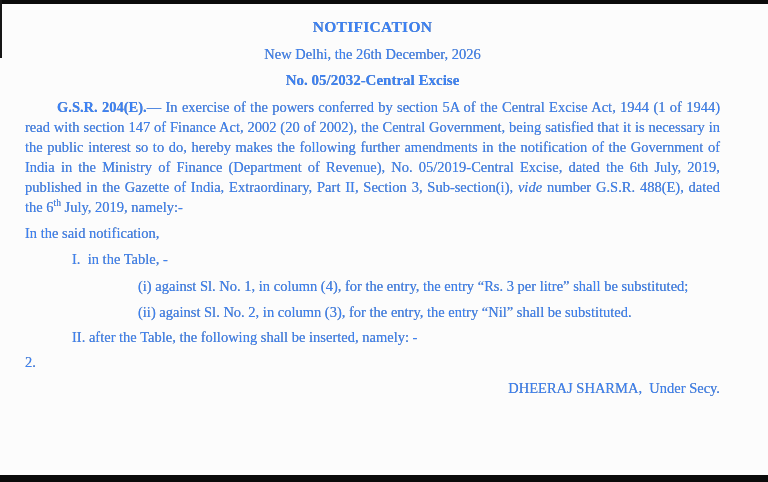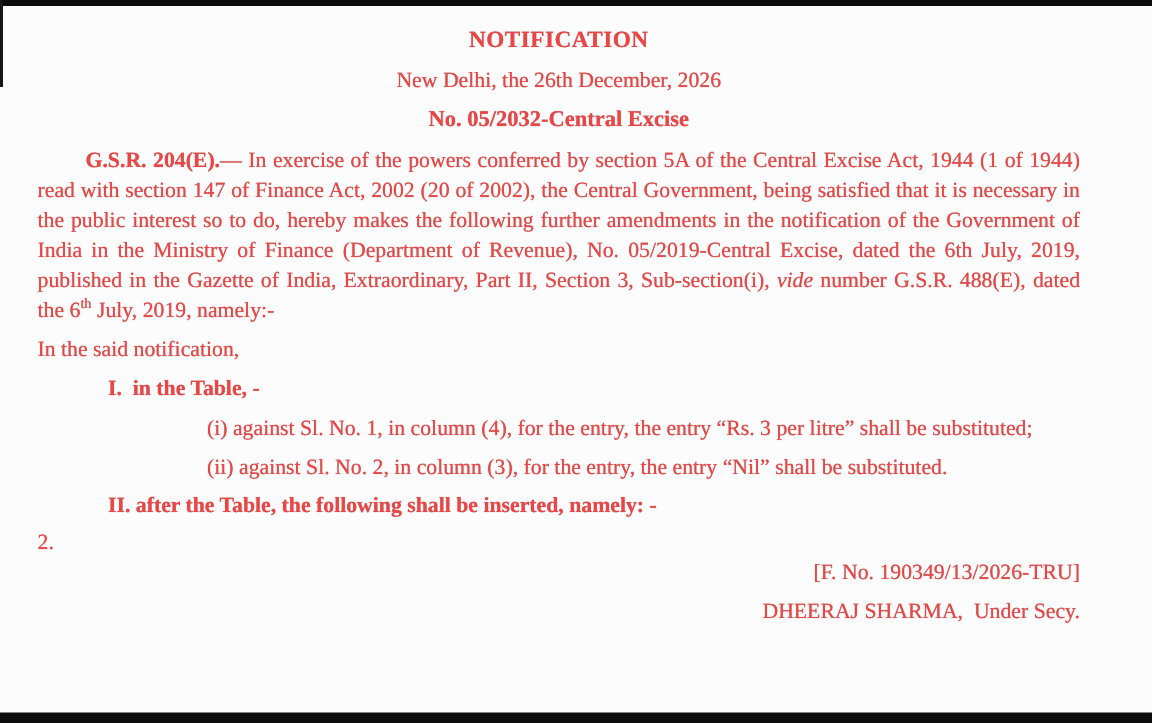--- a/index.html
+++ b/index.html
@@ -6,21 +6,21 @@
   .page {
     position: relative;
     width: 768px;
     height: 482px;
     margin: 0 auto;
     background: #fcfcfc;
     overflow: hidden;
     font-family: "Liberation Serif", serif;
     font-size: 14.5px;
     line-height: 20px;
-    color: #ef4444;
+    color: #3b82f6;
     text-shadow: 0 0 0.6px rgba(30,30,30,0.55);
   }
   .bar-top    { position: absolute; top: 0; left: 0; width: 768px; height: 4px; background: #0b0b0b; }
   .bar-bottom { position: absolute; bottom: 0; left: 0; width: 768px; height: 7px; background: #0b0b0b; }
   .edge-left  { position: absolute; top: 0; left: 0; width: 2px; height: 58px; background: #161616; }
   .content {
     position: absolute;
     top: 4px; left: 0;
     width: 768px;
     box-sizing: border-box;
@@ -28,21 +28,21 @@
   }
   .content p { margin: 0; padding: 0; }
   .title     { text-align: center; font-weight: bold; font-size: 15.5px; letter-spacing: 0.3px; margin-top: 13px !important; }
   .dateline  { text-align: center; margin-top: 7px !important; }
   .notif-no  { text-align: center; font-weight: bold; font-size: 15px; margin-top: 6px !important; }
   .gsr       { text-align: justify; text-indent: 32px; margin-top: 7px !important; }
   .gsr .lead { font-weight: bold; }
   .gsr i     { font-style: italic; }
   .gsr sup   { font-size: 9.5px; line-height: 0; vertical-align: super; }
   .said      { margin-top: 6px !important; }
-  .clause-roman { margin: 6px 0 0 47px !important; white-space: pre-wrap; font-weight: bold; }
+  .clause-roman { margin: 6px 0 0 47px !important; white-space: pre-wrap; }
   .clause-roman.second { margin-top: 5px !important; }
   .clause-sub   { margin: 7px 0 0 113px !important; white-space: nowrap; }
   .clause-sub.second { margin-top: 6px !important; }
   .inserted  { margin: 4px 0 0 107px !important; white-space: nowrap; }
   .para2     { display: flex; margin-top: 5px !important; }
   .para2 .num { width: 53px; flex: 0 0 53px; }
   .file-no   { text-align: right; margin-top: 0px !important; }
   .signature { text-align: right; margin-top: 6px !important; white-space: pre-wrap; }
 </style>
 </head>
@@ -63,18 +63,17 @@
 
     <p class="clause-roman">I.  in the Table, -</p>
     <p class="clause-sub">(i) against Sl. No. 1, in column (4), for the entry, the entry “Rs. 3 per litre” shall be substituted;</p>
     <p class="clause-sub second">(ii) against Sl. No. 2, in column (3), for the entry, the entry “Nil” shall be substituted.</p>
     <p class="clause-roman second">II. after the Table, the following shall be inserted, namely: -</p>
 
     <div class="para2">
       <span class="num">2.</span>
     </div>
 
-    <p class="file-no">[F. No. 190349/13/2026-TRU]</p>
     <p class="signature">DHEERAJ SHARMA,  Under Secy.</p>
   </div>
 
   <div class="bar-bottom"></div>
 </div>
 
 </body></html>

